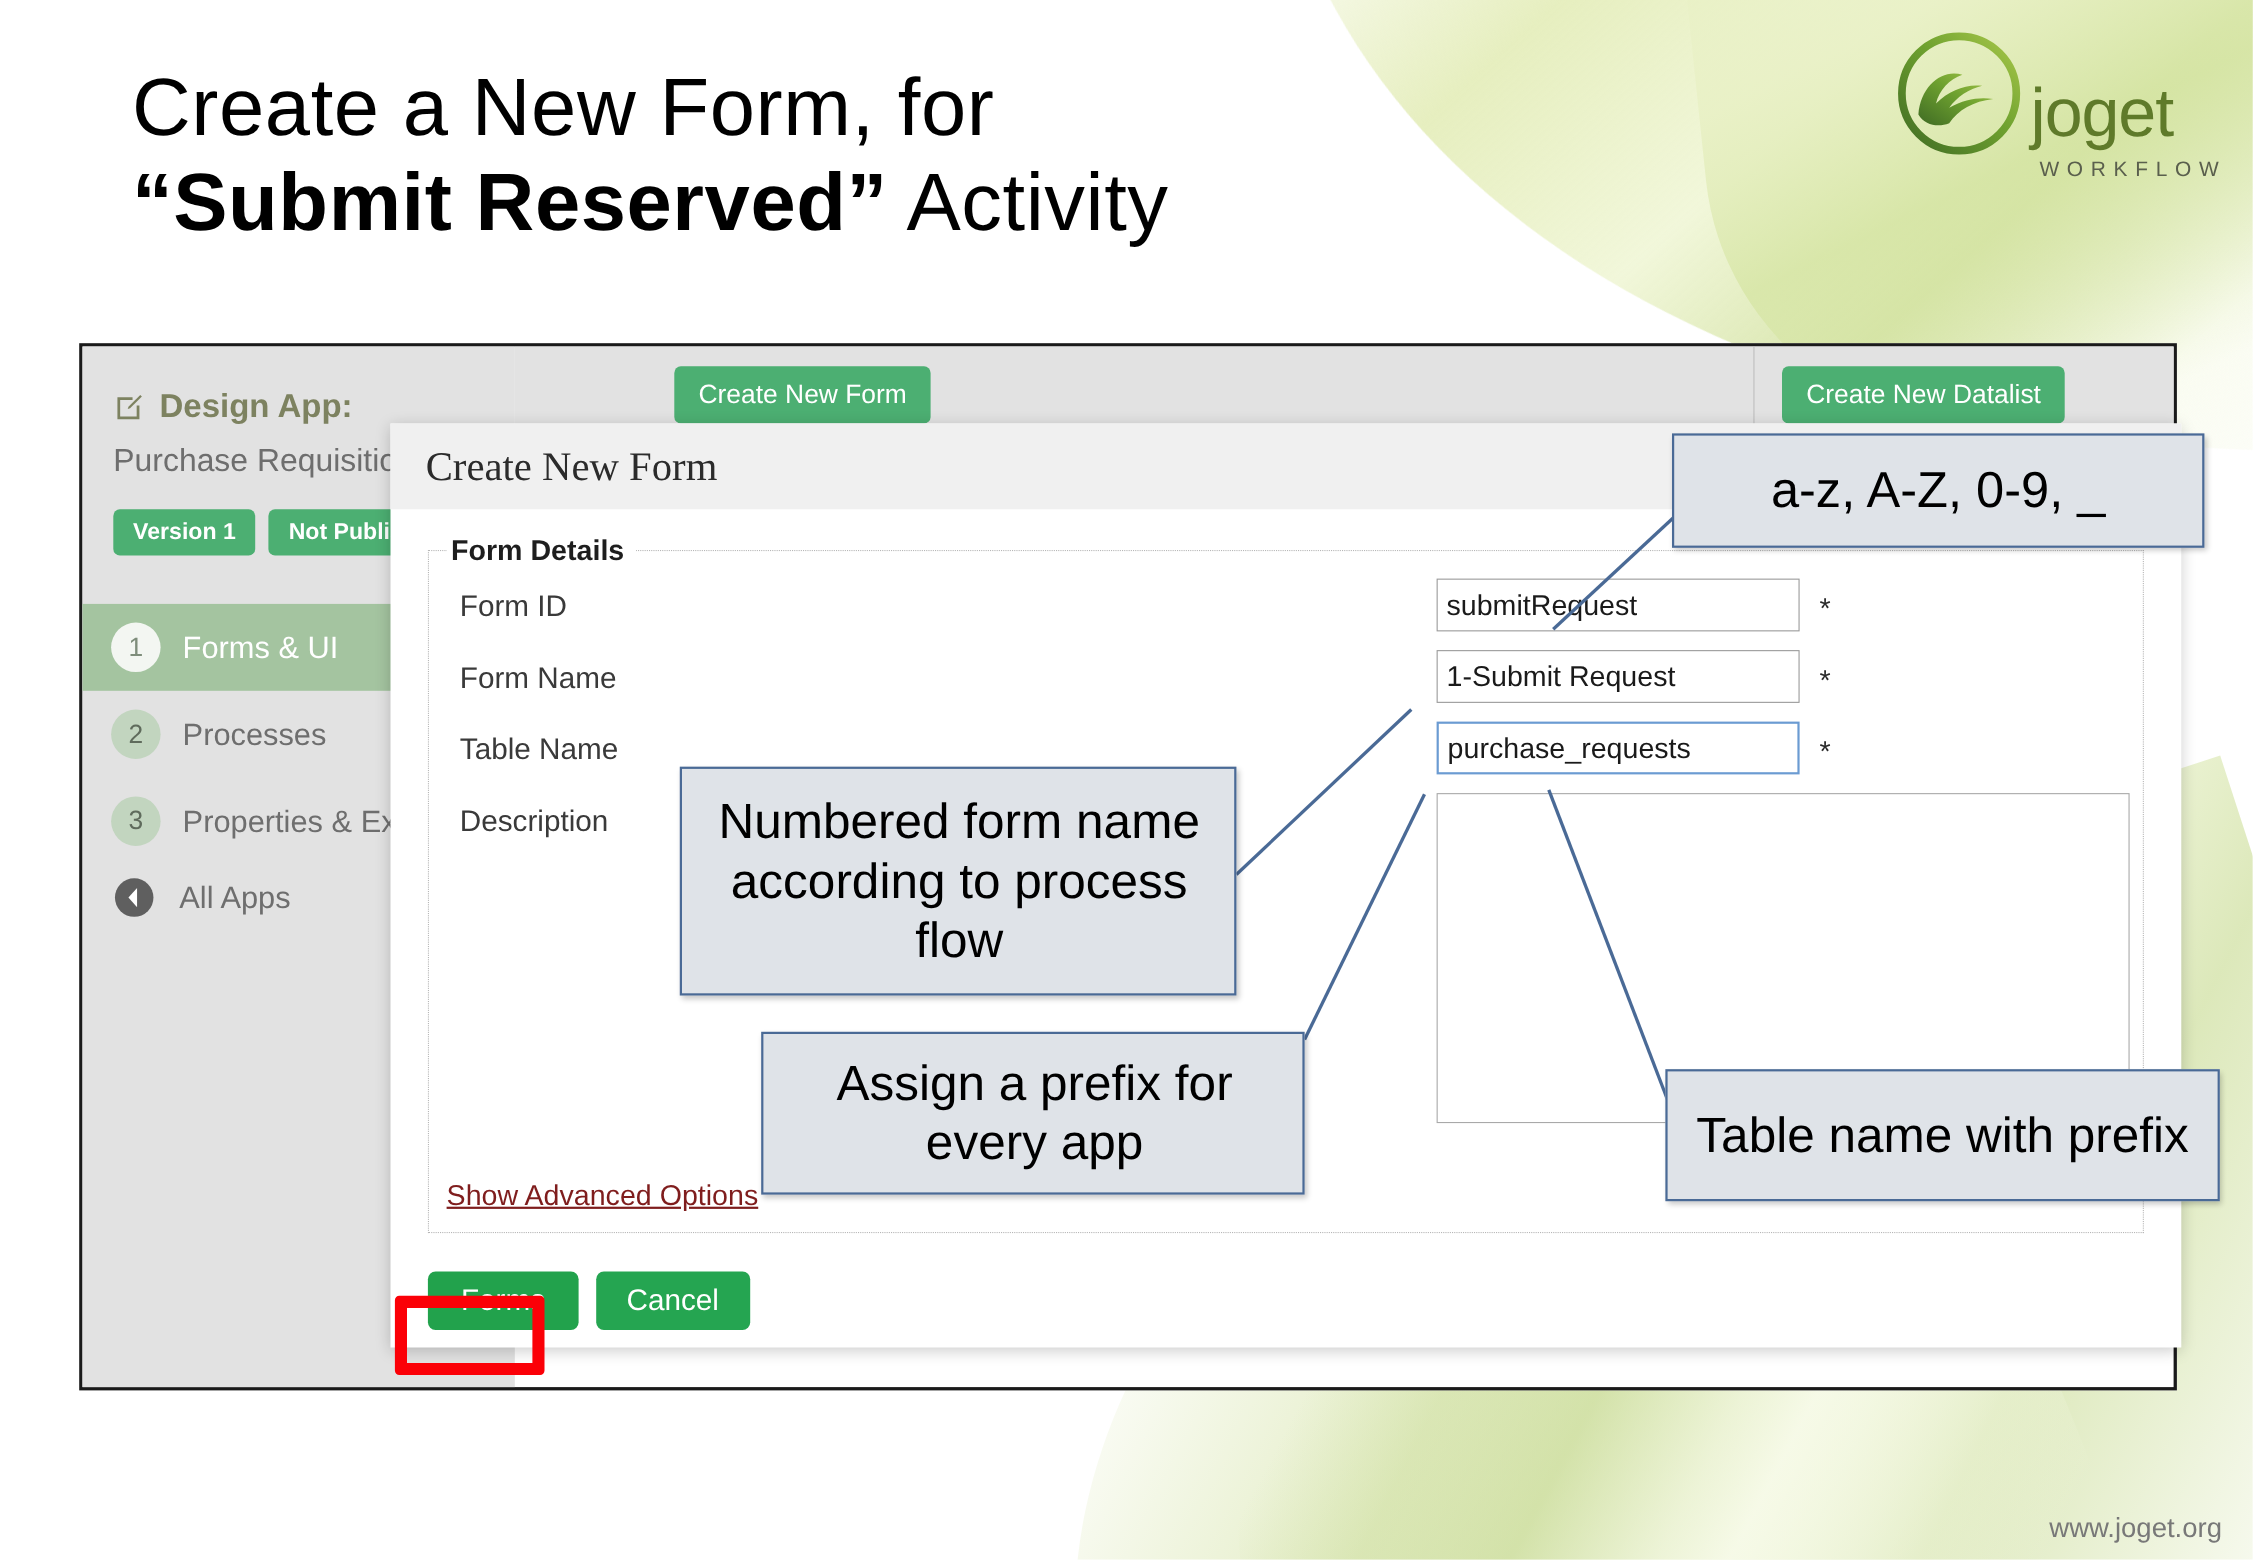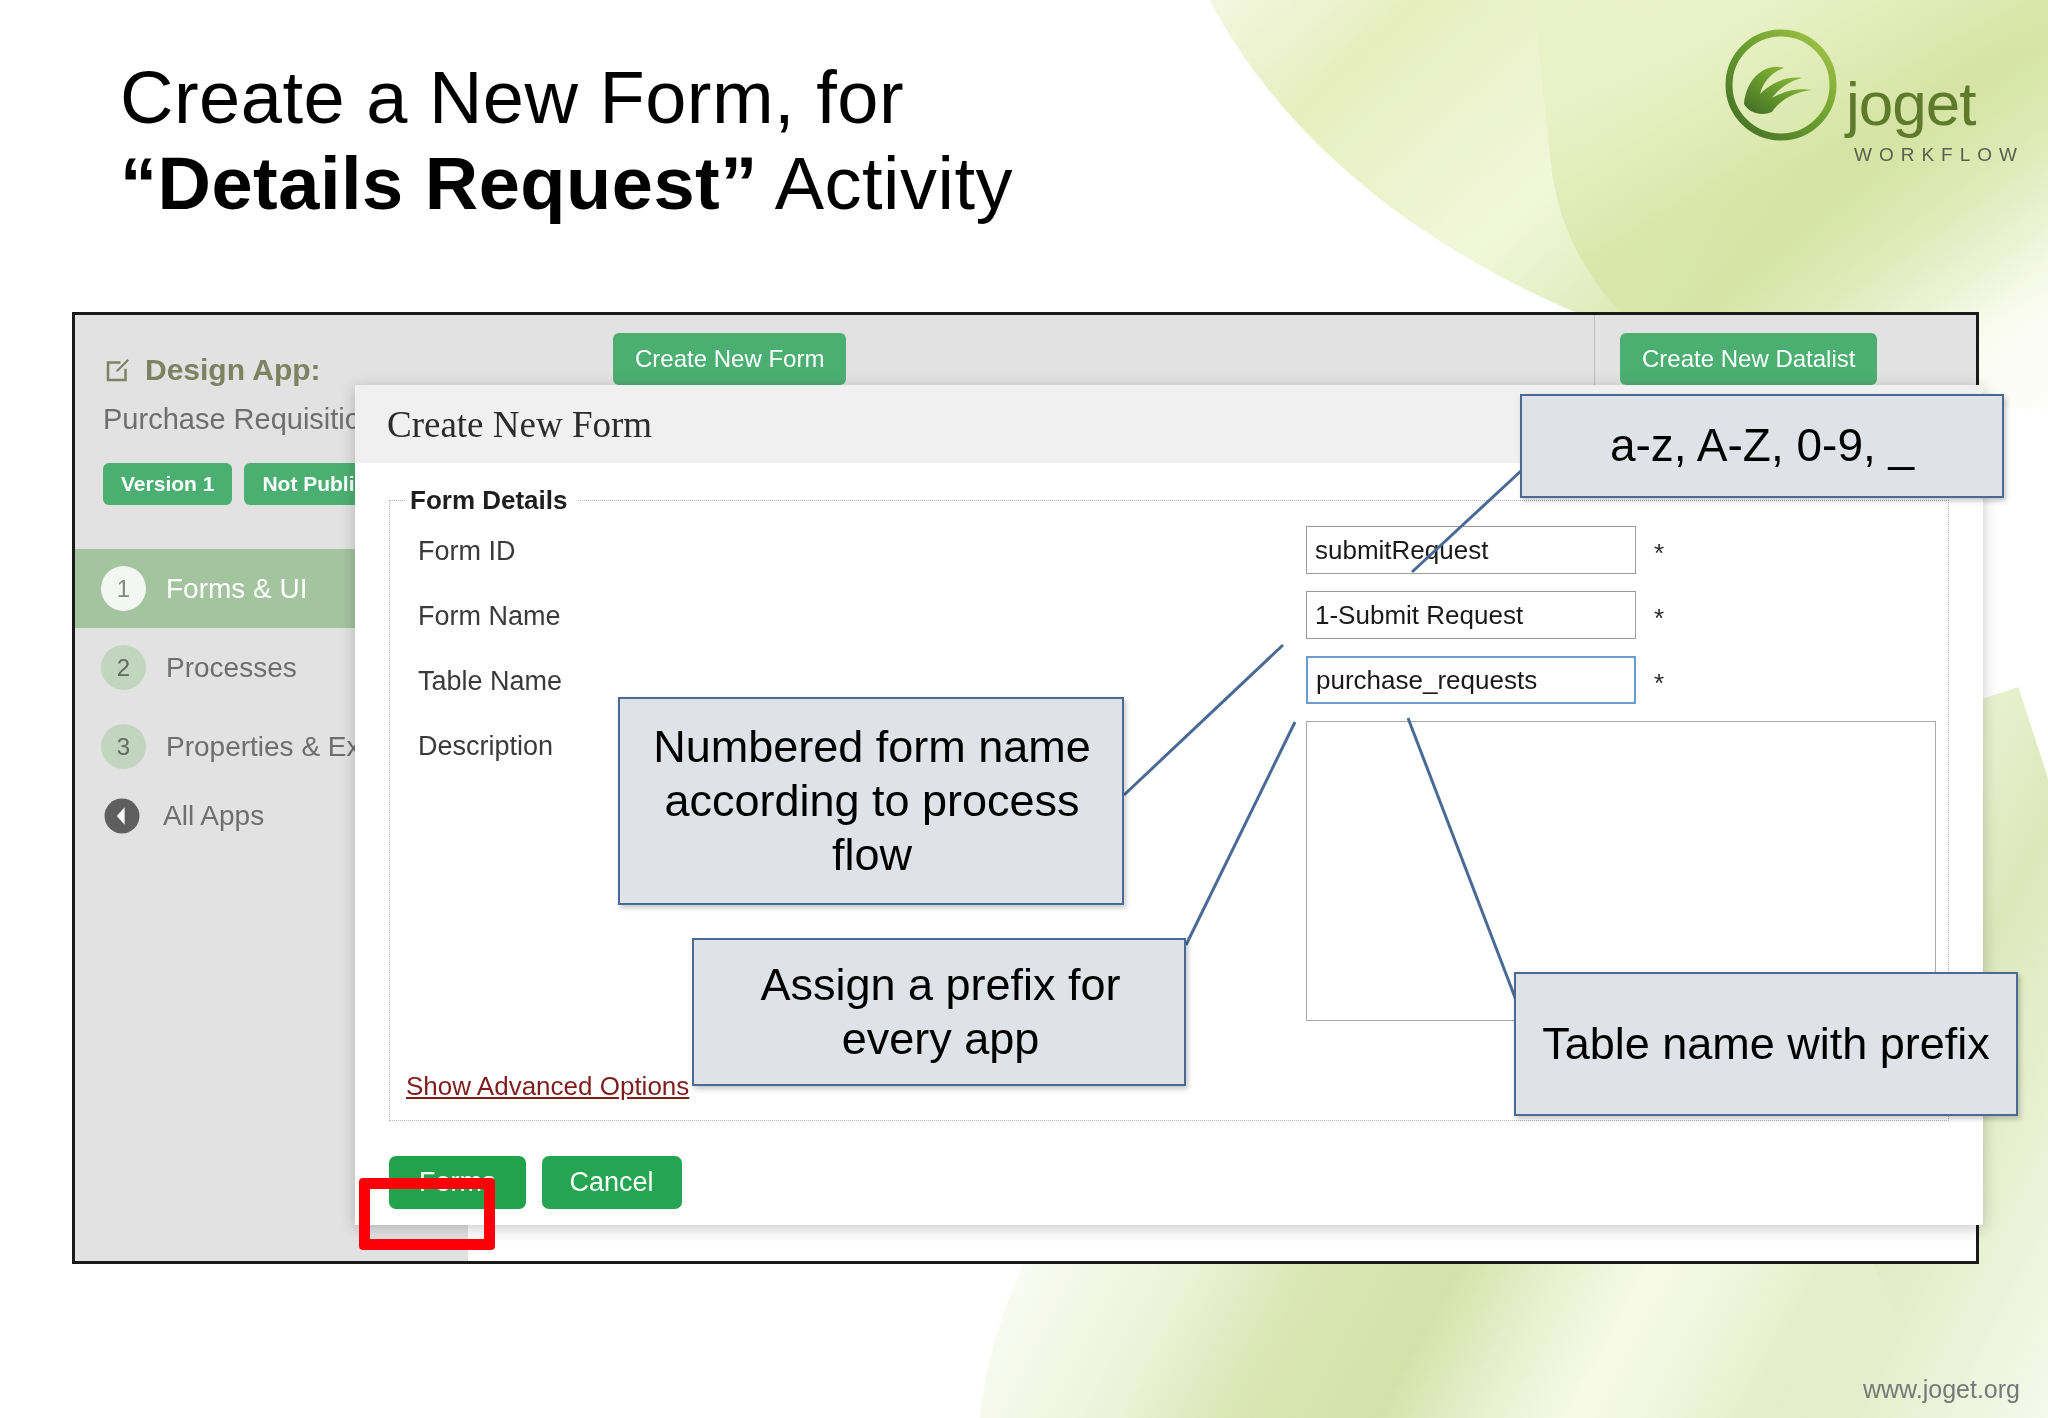--- a/index.html
+++ b/index.html
@@ -265,21 +265,21 @@
     display: flex; align-items: center; justify-content: center;
     text-align: center;
     font-family: "Liberation Sans", sans-serif;
     color: #000000;
     line-height: 1.2;
     padding: 8px 14px;
   }
   .co1 { left: 1520px; top: 394px; width: 484px; height: 104px; font-size: 46px; text-align: center; }
   .co2 { left: 618px; top: 697px; width: 506px; height: 208px; font-size: 45px; padding-left: 16px; }
   .co3 { left: 692px; top: 938px; width: 494px; height: 148px; font-size: 45px; padding-left: 17px; }
-  .co4 { left: 1514px; top: 972px; width: 504px; height: 144px; font-size: 45px; }
+  .co4 { left: 1514px; top: 972px; width: 504px; height: 120px; font-size: 45px; }
 
   .leader { position: absolute; left: 0; top: 0; width: 2048px; height: 1418px; pointer-events: none; }
 
   
   .foot-left {
     position: absolute; left: 102px; top: 1368px;
     font-size: 29px; color: #9b9b9b;
   }
   .foot-right {
     position: absolute; right: 28px; top: 1375px;
@@ -291,21 +291,21 @@
 
 <div id="slide">
 
   <div class="swoosh sw-top"></div>
   <div class="swoosh sw-top2"></div>
   <div class="swoosh sw-bot"></div>
   <div class="swoosh sw-bot2"></div>
 
   <div class="title-block">
     <div class="title-l1">Create a New Form, for</div>
-    <div class="title-l2"><span class="title-strong">“Details Request”</span><span> Activity</span></div>
+    <div class="title-l2"><span class="title-strong">“Submit Reserved”</span><span> Activity</span></div>
   </div>
 
   <div class="logo-wrap">
     <svg class="logo-mark" width="118" height="118" viewBox="0 0 118 118">
       <defs>
         <linearGradient id="gl" x1="0" y1="1" x2="1" y2="0">
           <stop offset="0%" stop-color="#3f6b24"></stop>
           <stop offset="55%" stop-color="#6ea12f"></stop>
           <stop offset="100%" stop-color="#a9c84a"></stop>
         </linearGradient>

